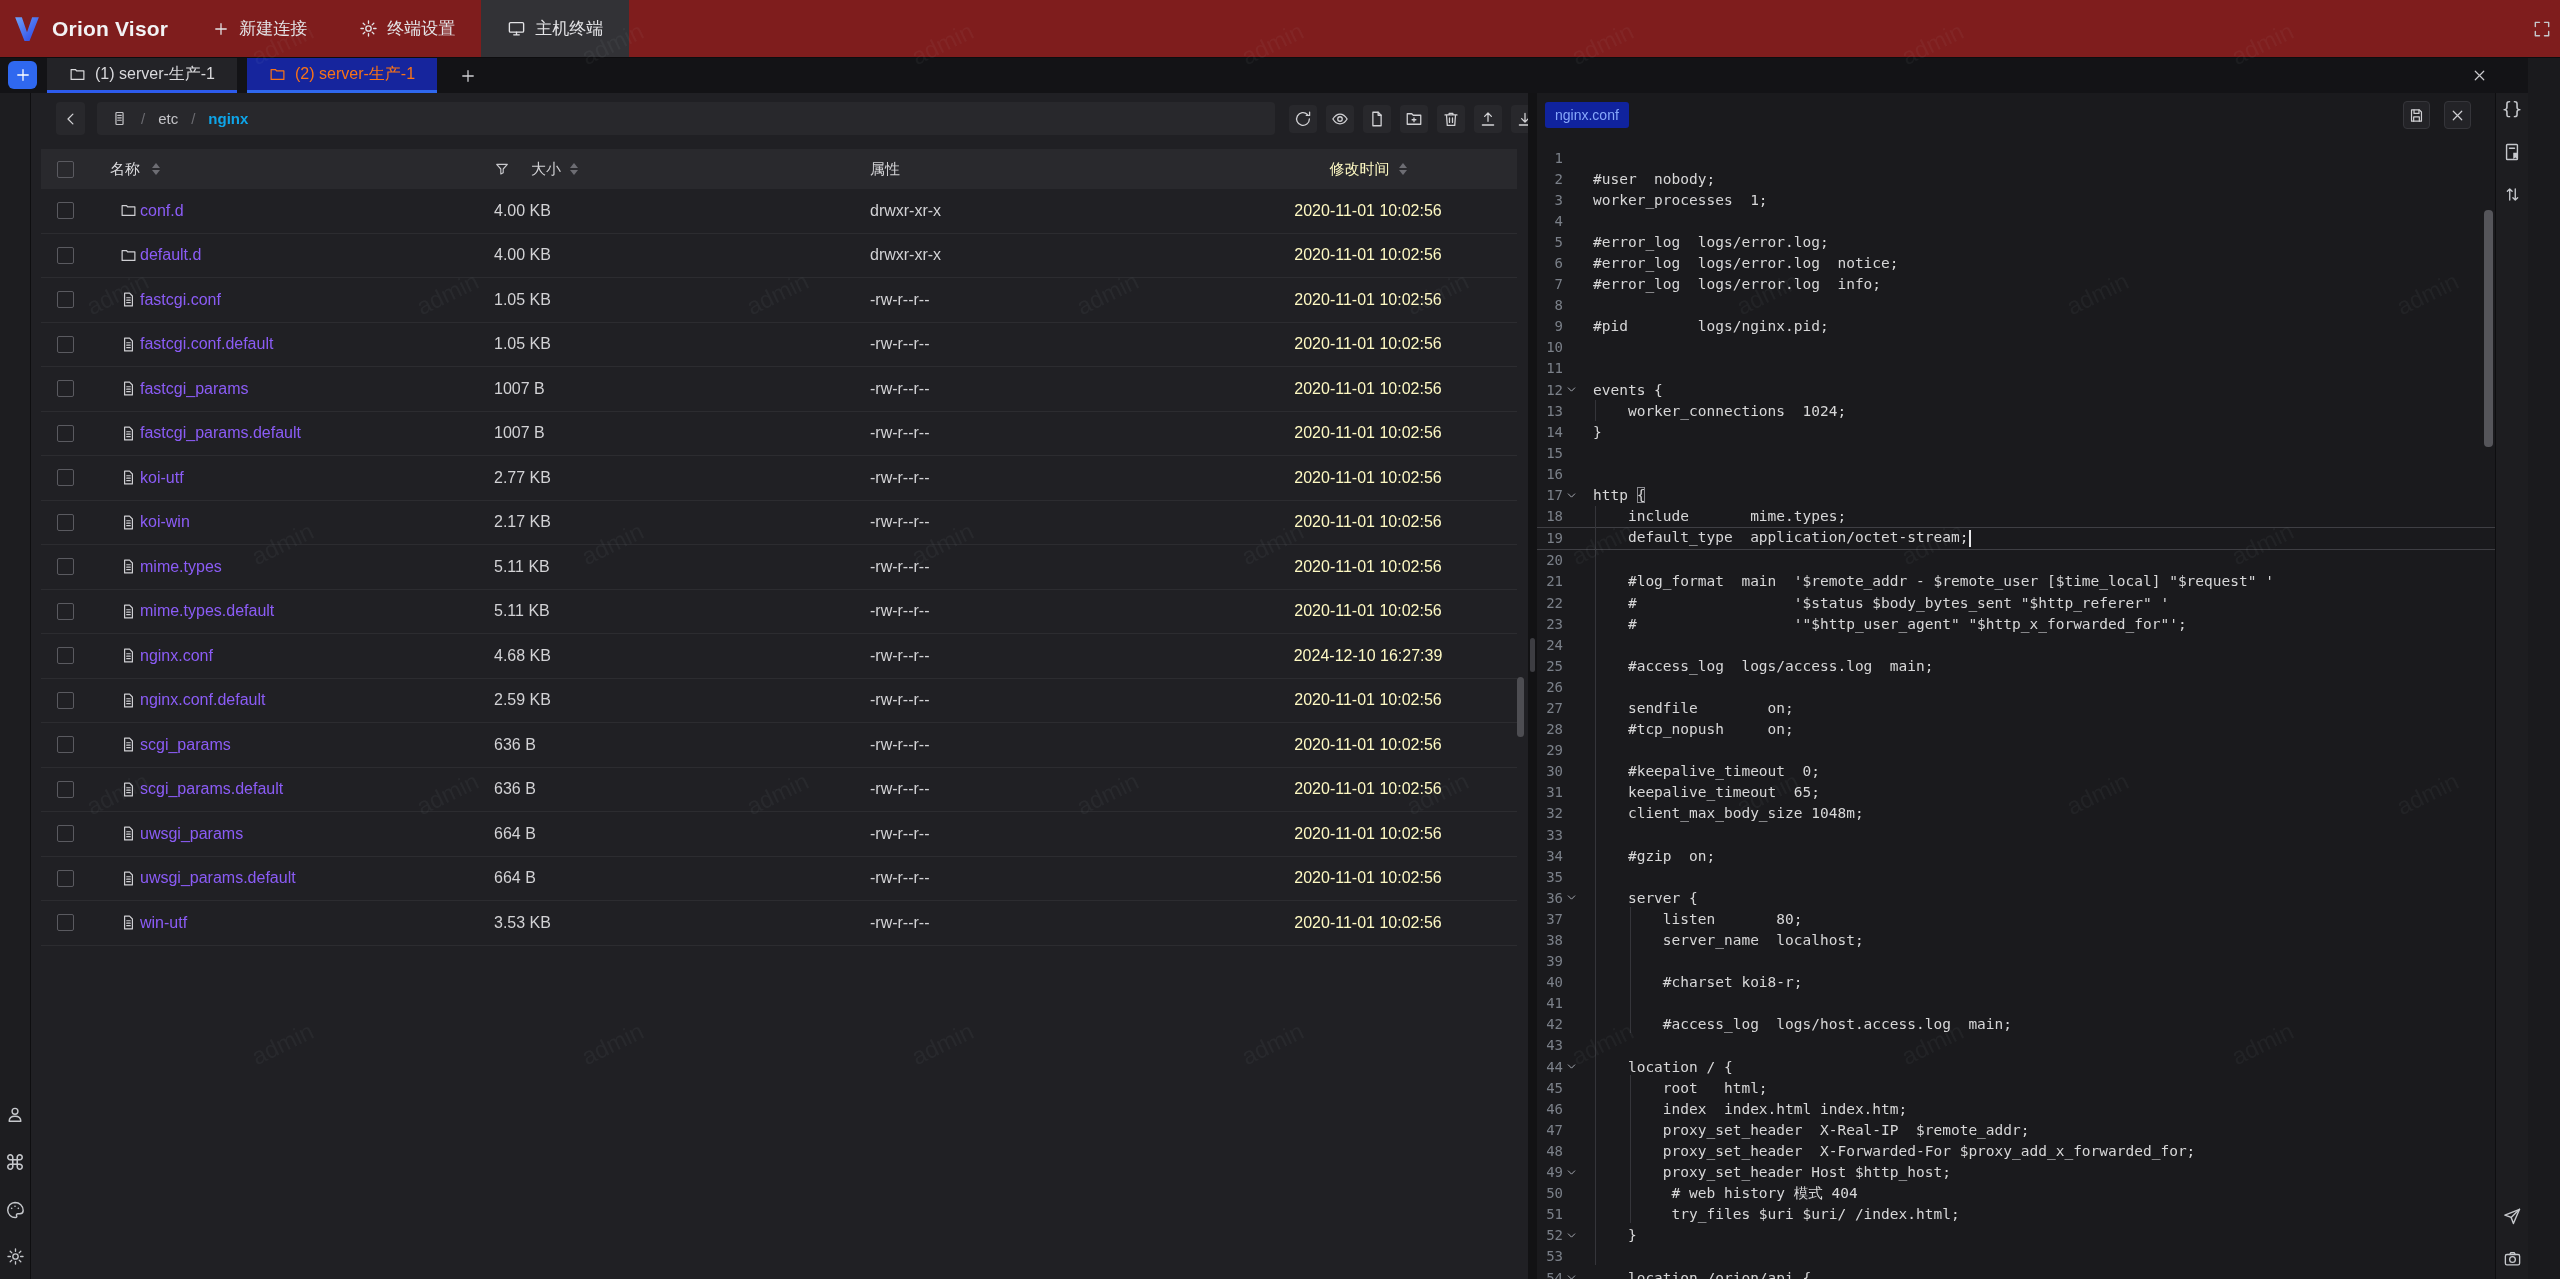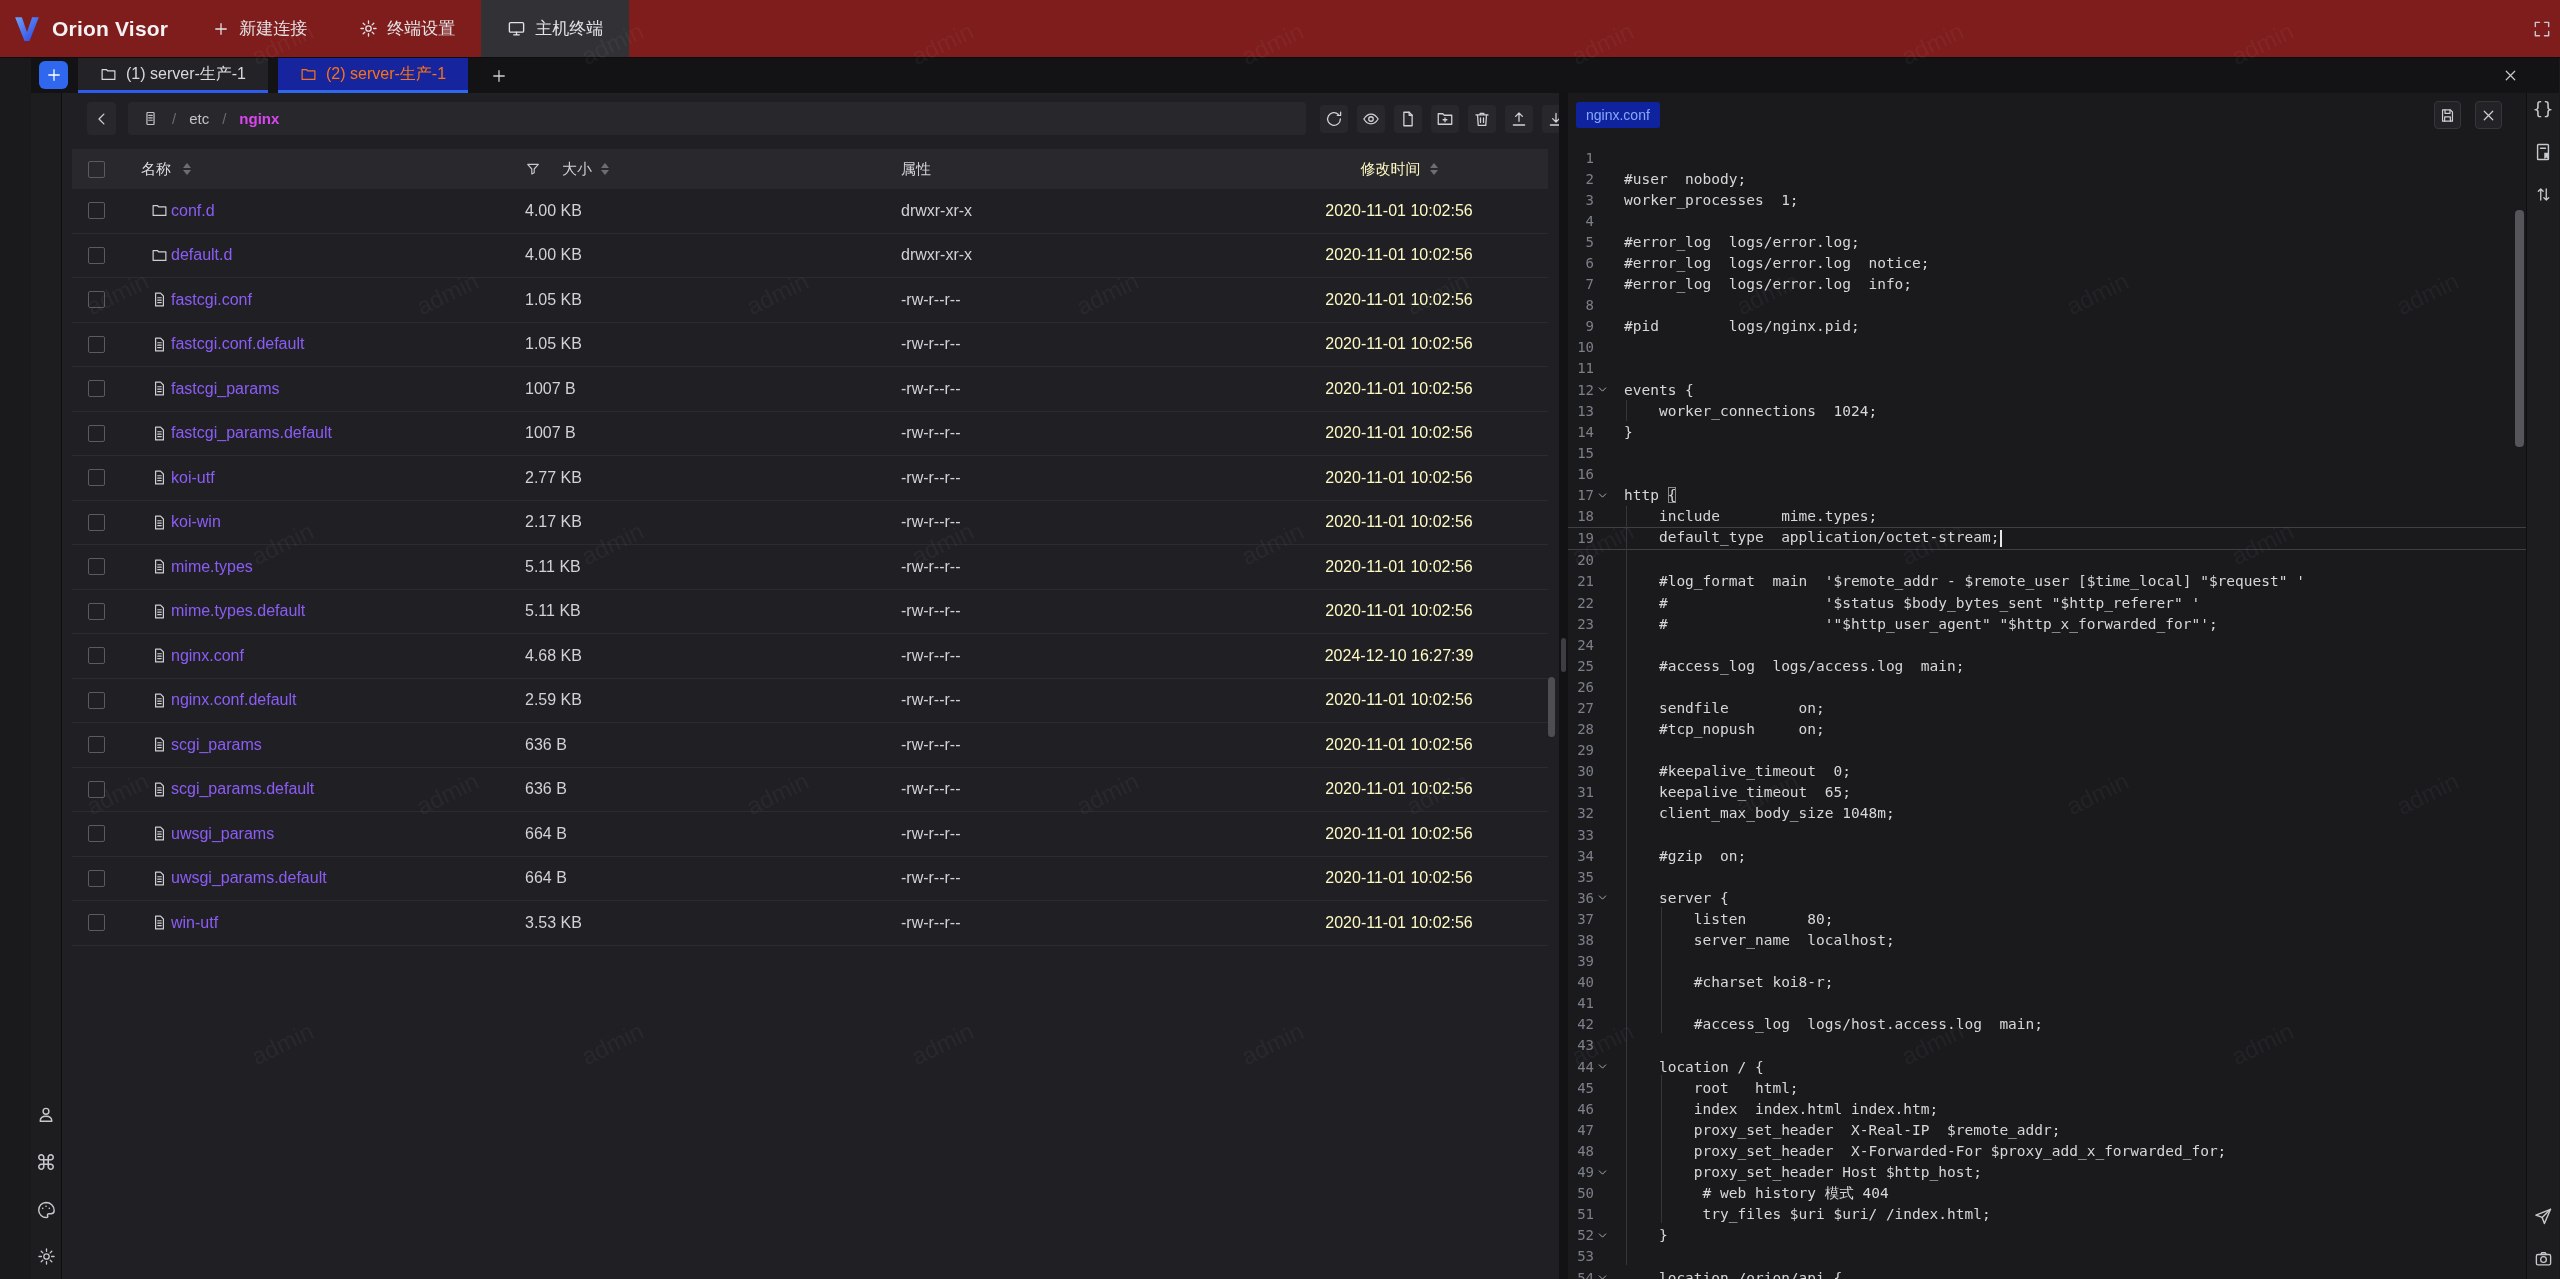--- a/index.html
+++ b/index.html
@@ -12,21 +12,21 @@
   .brand-logo{width:30px;height:30px;display:block;}
   .brand-name{font-size:21px;font-weight:bold;color:#f2f2f4;letter-spacing:.2px;}
   .menu-item{display:flex;align-items:center;gap:9px;padding:0 26px;font-size:17px;color:#e3e3e6;cursor:pointer;}
   .menu-item.active{background:#323236;}
   .topbar-spacer{flex:1;}
   .topbar-right{display:flex;align-items:center;padding-right:8px;}
   
   .ic{display:inline-flex;align-items:center;justify-content:center;line-height:0;color:inherit;}
   .ic svg{display:block;}
   
-  .below{display:flex;height:1222px;padding-left:31px;}
+  .below{display:flex;height:1222px;}
   .left-col{width:2528px;display:flex;flex-direction:column;}
   .tabbar{height:35px;background:#131316;display:flex;align-items:stretch;position:relative;}
   .newconn-btn{width:29px;height:28px;margin:3px 10px 0 8px;background:#2f68ef;border:none;border-radius:6px;
       color:#fff;display:flex;align-items:center;justify-content:center;cursor:pointer;}
   .tab{display:flex;align-items:center;gap:9px;padding:0 22px;margin-right:10px;font-size:16px;
       background:#232327;color:#d9d9dc;border-bottom:3px solid #2d5bed;cursor:pointer;}
   .tab.active{background:#16259d;color:#f97316;border-bottom-color:#2f68ef;justify-content:flex-end;}
   .addtab-btn{background:none;border:none;color:#cfcfd3;margin-left:6px;cursor:pointer;display:flex;align-items:center;}
   .tabbar-close{margin-left:auto;margin-right:34px;background:none;border:none;color:#c9c9cd;
       display:flex;align-items:center;cursor:pointer;}
@@ -36,21 +36,21 @@
       align-items:center;justify-content:flex-end;gap:27px;padding-bottom:14px;}
   .rail-btn{background:none;border:none;color:#c6c8cc;cursor:pointer;display:flex;padding:0;}
   .file-panel{width:1497px;background:#202024;position:relative;display:flex;flex-direction:column;}
   .fm-toolbar{display:flex;align-items:center;padding:9px 10px 0 25px;gap:12px;}
   .back-btn{width:29px;height:33px;background:#28282c;border:none;border-radius:4px;color:#d2d2d5;
       display:flex;align-items:center;justify-content:center;cursor:pointer;flex:none;}
   .breadcrumb{height:33px;width:1150px;background:#28282c;border-radius:4px;display:flex;align-items:center;
       gap:13px;padding:0 14px;font-size:15px;color:#c4c4c8;flex:none;}
   .crumb-sep{color:#6a6a6f;}
   .crumb-seg{cursor:pointer;}
-  .crumb-seg.current{color:#d946ef;font-weight:bold;}
+  .crumb-seg.current{color:#0ea5e9;font-weight:bold;}
   .fm-actions{display:flex;gap:9px;margin-left:2px;}
   .tool-btn{width:28px;height:28px;background:#28282c;border:none;border-radius:4px;color:#d2d2d5;
       display:flex;align-items:center;justify-content:center;cursor:pointer;}
   
   .fm-table{margin:14px 0 0 10px;width:1476px;font-size:16px;}
   .thead{display:flex;align-items:center;height:40px;background:#29292d;color:#dddde0;font-size:15px;}
   .trow{display:flex;align-items:center;height:43.5px;border-bottom:1px solid #2c2c30;cursor:pointer;}
   .c-check{width:48px;flex:none;display:flex;justify-content:center;}
   .c-name{width:365px;flex:none;display:flex;align-items:center;gap:3px;padding-left:31px;box-sizing:border-box;}
   .thead .c-name{padding-left:21px;}

